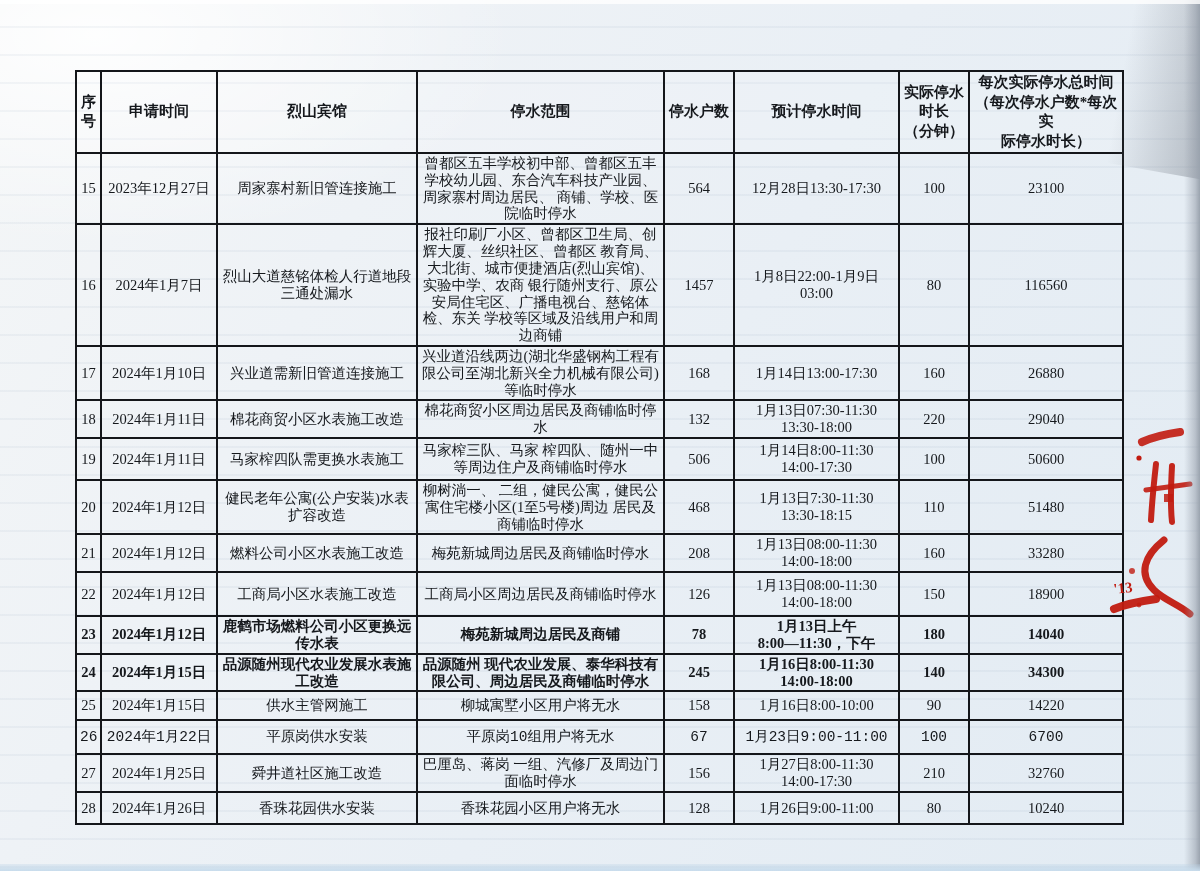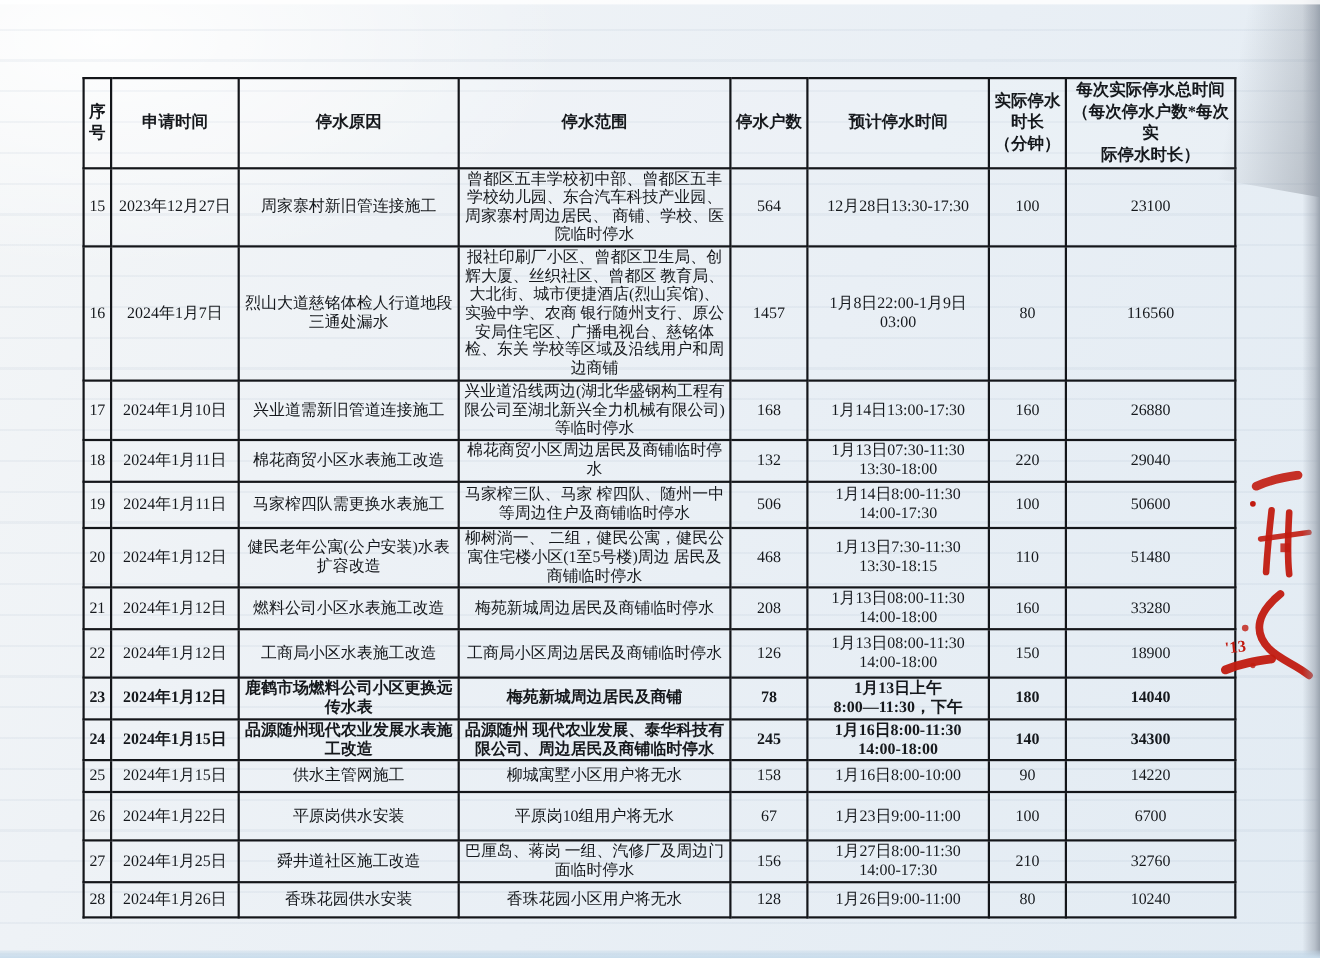--- a/index.html
+++ b/index.html
@@ -43,21 +43,21 @@
   th{font-weight:bold;font-size:15px;line-height:1.3;height:60px;background:rgba(255,255,255,.12);}
   td{font-size:14.5px;line-height:1.16;}
   col.c0{width:25px;}  col.c1{width:116px;} col.c2{width:200px;} col.c3{width:247px;}
   col.c4{width:70px;}  col.c5{width:165px;} col.c6{width:70px;}  col.c7{width:154px;}
   
   tbody tr:nth-child(1){height:56px;}  tbody tr:nth-child(2){height:95px;}
   tbody tr:nth-child(3){height:46px;}  tbody tr:nth-child(4){height:36px;}
   tbody tr:nth-child(5){height:42px;}  tbody tr:nth-child(6){height:47px;}
   tbody tr:nth-child(7){height:24px;}  tbody tr:nth-child(8){height:44px;}
   tbody tr:nth-child(9){height:37px;border-radius:13px;}  tbody tr:nth-child(10){height:37px;}
-  tbody tr:nth-child(11){height:29px;} tbody tr:nth-child(12){height:44px;}
+  tbody tr:nth-child(11){height:29px;} tbody tr:nth-child(12){height:34px;font-family:Liberation Mono, monospace;}
   tbody tr:nth-child(13){height:36px;} tbody tr:nth-child(14){height:32px;border-radius:14px;}
   
   tbody tr:nth-child(9) td, tbody tr:nth-child(10) td{font-weight:bold;}
 
   
   .red-ink{position:absolute;left:1098px;top:428px;width:102px;height:235px;pointer-events:none;}
   .red-ink text{font-family:"Liberation Serif",serif;}
 </style>
 </head>
 <body>
@@ -73,21 +73,21 @@
       <col class="c4">
       <col class="c5">
       <col class="c6">
       <col class="c7">
     </colgroup>
   <thead>
       <tr>
         <th>序
 号</th>
         <th>申请时间</th>
-        <th>停水原因</th>
+        <th>烈山宾馆</th>
         <th>停水范围</th>
         <th>停水户数</th>
         <th>预计停水时间</th>
         <th>实际停水
 时长
 （分钟）</th>
         <th>每次实际停水总时间
 （每次停水户数*每次实
 际停水时长）</th>
       </tr>

